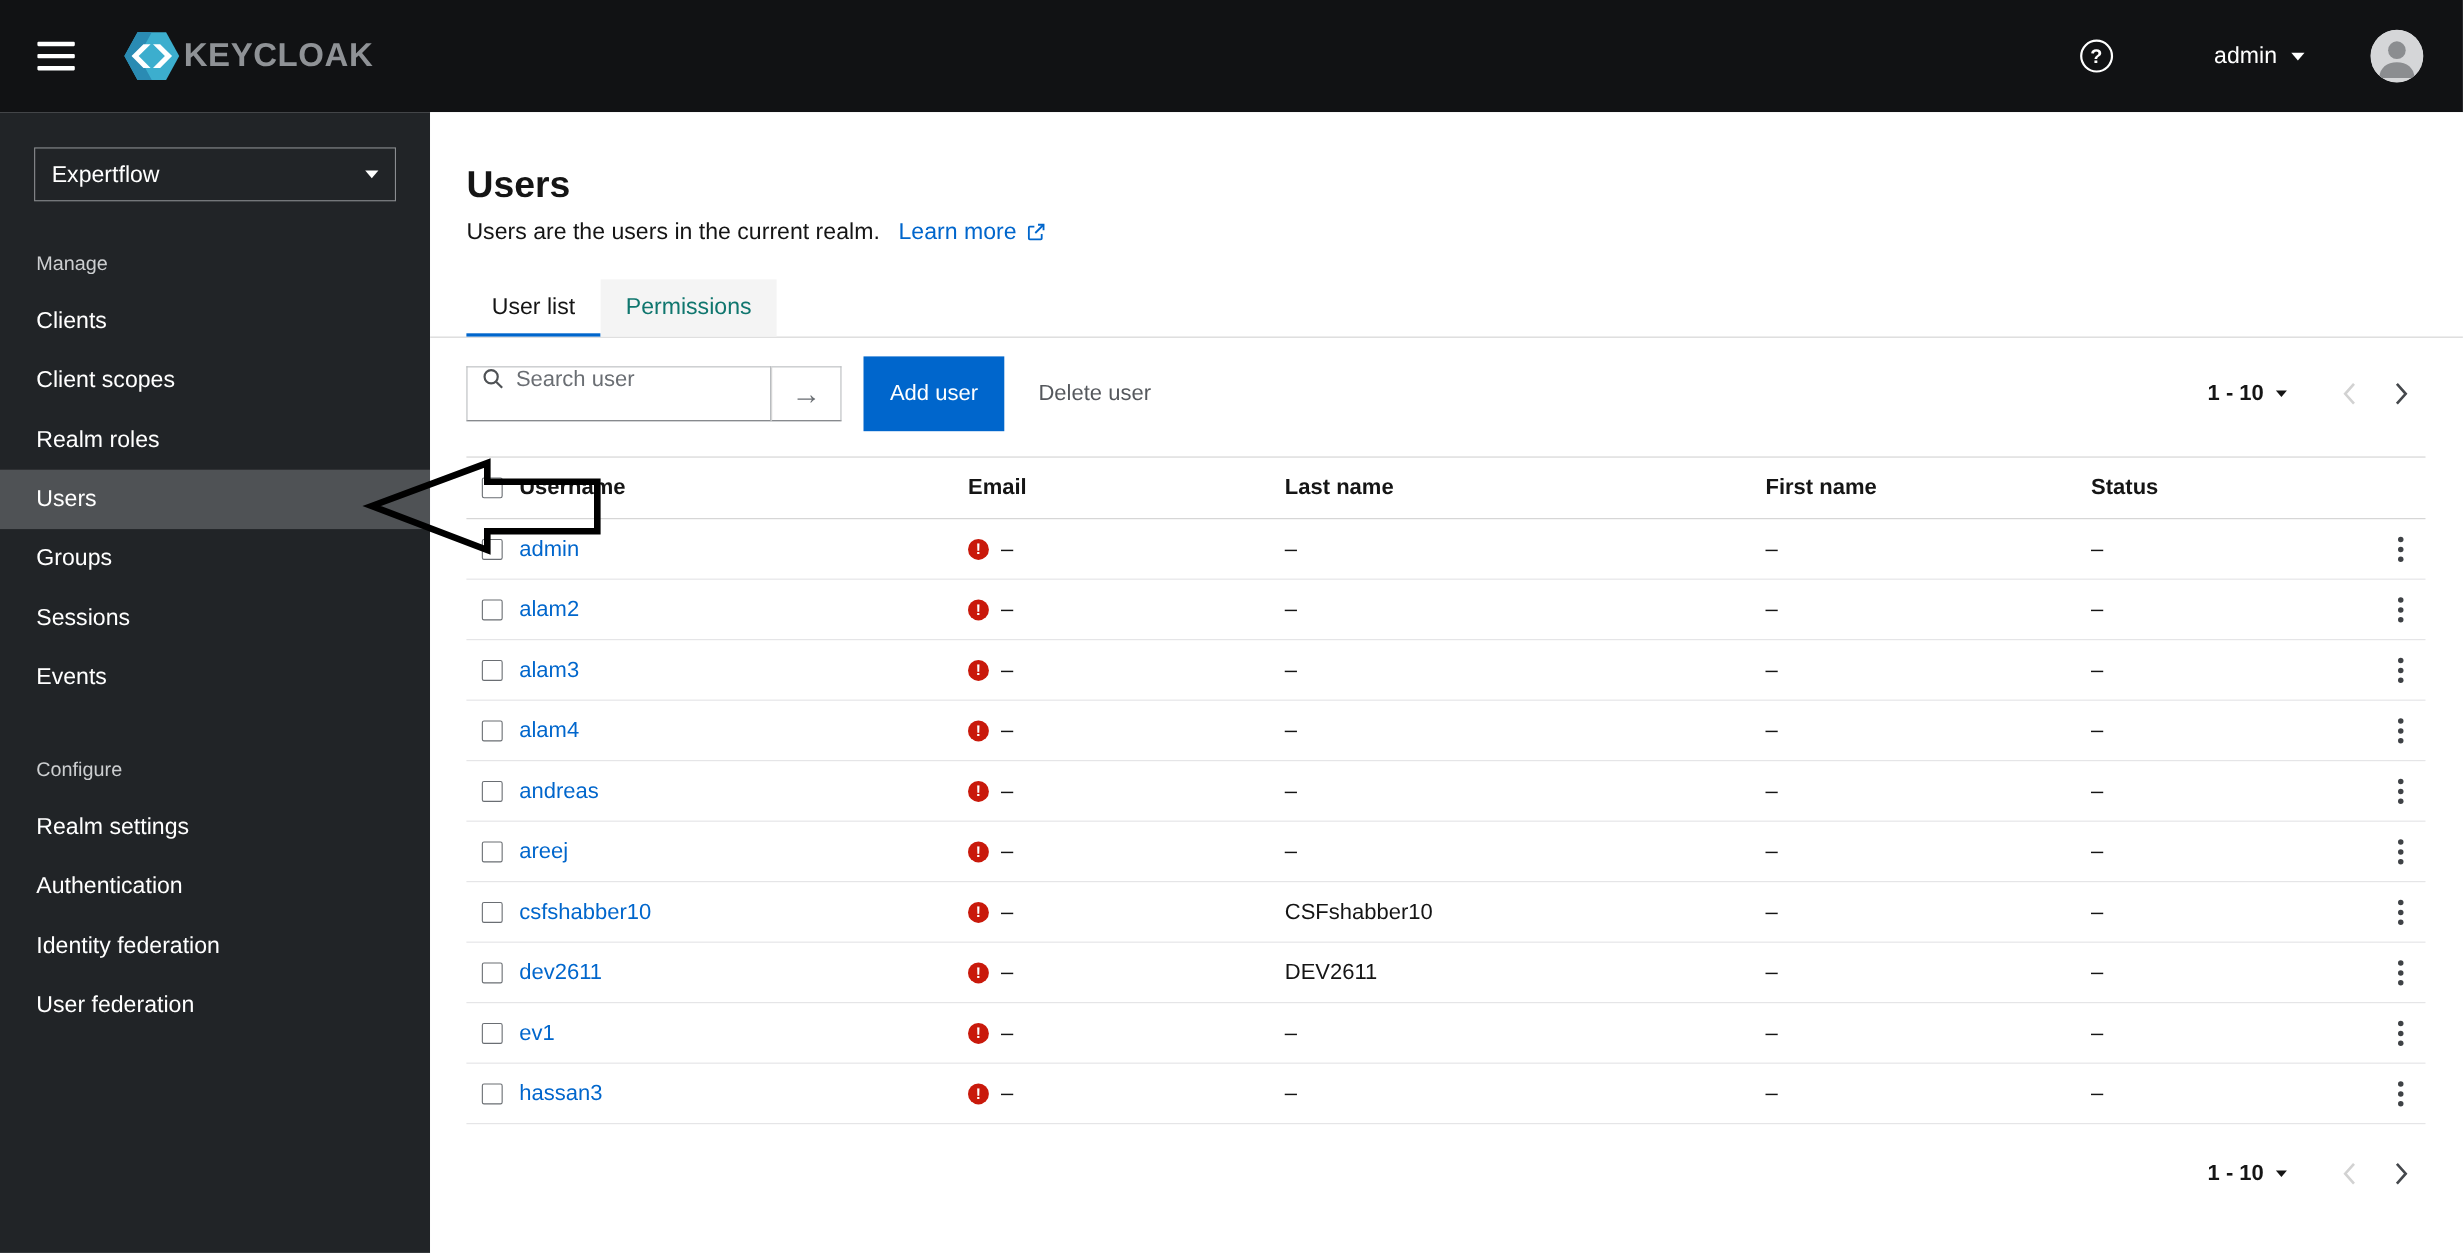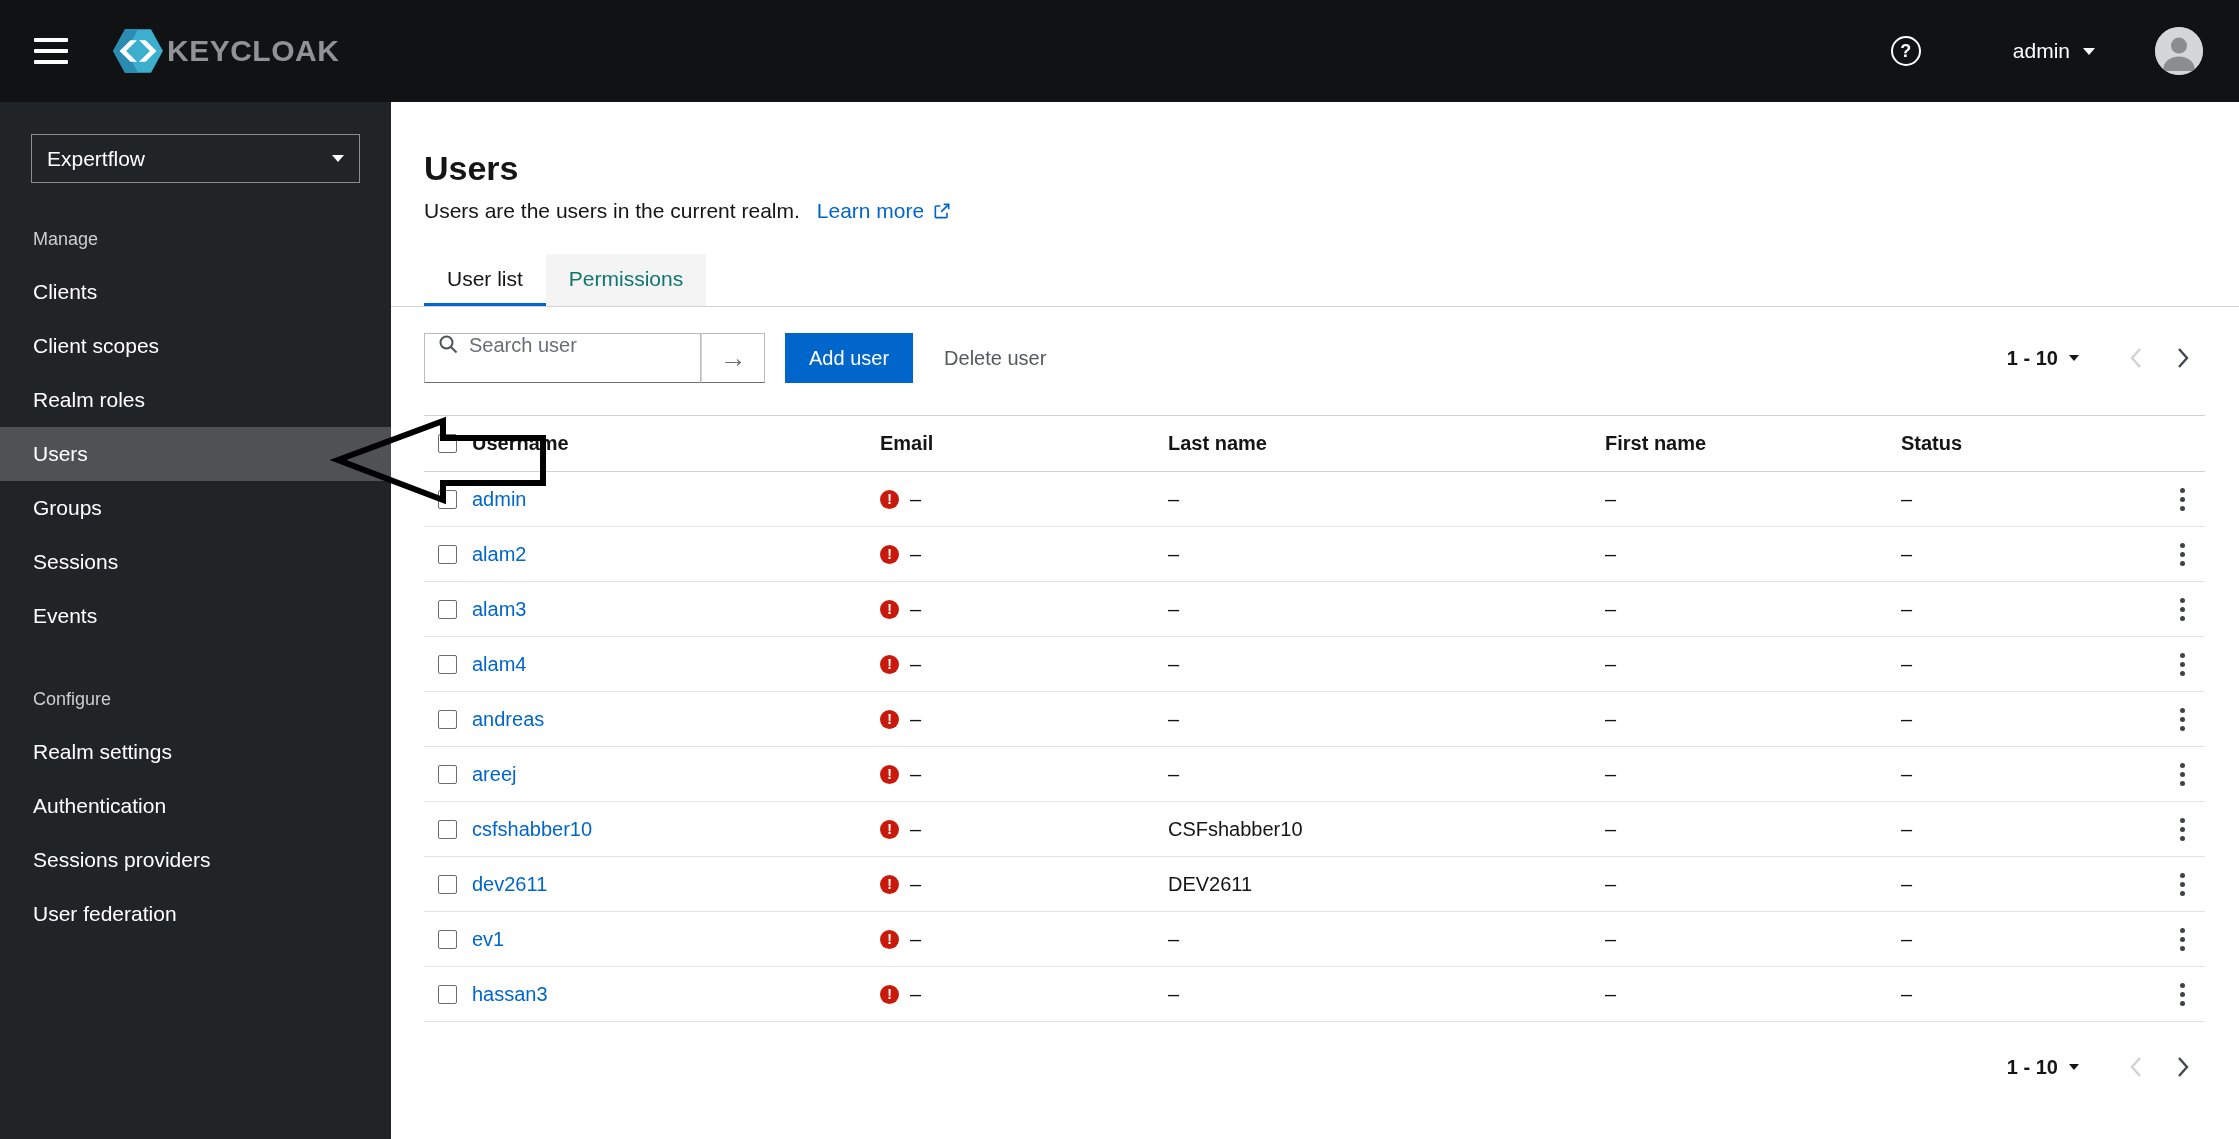--- a/index.html
+++ b/index.html
@@ -62,21 +62,21 @@
                 align-items: flex-start; gap: 11px; padding: 0 13px; background: #fff; }
   .search-box svg { flex-shrink: 0; display: block; }
   .search-input { flex: 1; border: none; outline: none; font-size: 20px; color: #151515;
                   font-family: inherit; min-width: 0; background: transparent; }
   .search-input::placeholder { color: #6a6e73; }
   .search-submit { width: 64px; border: 1px solid #b9bcbf; border-bottom-color: #6a6e73;
                    border-left: 1px solid #d2d2d2; display: flex; align-items: center;
                    justify-content: center; background: #fff; }
   .arrow-icon { font-size: 27px; color: #6a6e73; line-height: 1; }
   .arrow-icon::before { content: "\2192"; }
-  .btn-primary { margin-left: 20px; height: 50px; padding: 0 24px; background: #0066cc; color: #fff; font-size: 20px; }
+  .btn-primary { margin-left: 20px; height: 68px; padding: 0 24px; background: #0066cc; color: #fff; font-size: 20px; }
   .btn-plain { margin-left: 31px; font-size: 20px; color: #55585d; }
 
   
   .pagination { display: flex; align-items: center; }
   .toolbar .pagination { margin-left: auto; }
   .pag-toggle { display: flex; align-items: center; gap: 11px; font-size: 20px; color: #151515; }
   .pag-range { font-weight: 700; }
   .pag-toggle .caret { border-top-width: 6px; border-left-width: 5px; border-right-width: 5px; }
   .pag-nav { display: flex; margin-left: 34px; }
   .pag-btn { width: 46px; height: 46px; display: flex; align-items: center; justify-content: center; color: #45484c; }
@@ -191,21 +191,21 @@
 
           <li class="nav-item">
             <span>Realm settings</span>
           </li>
 
           <li class="nav-item">
             <span>Authentication</span>
           </li>
 
           <li class="nav-item">
-            <span>Sessions providers</span>
+            <span>Identity federation</span>
           </li>
 
           <li class="nav-item">
             <span>User federation</span>
           </li>
         </ul>
     </div>
   </nav>
 
   <main class="main">

